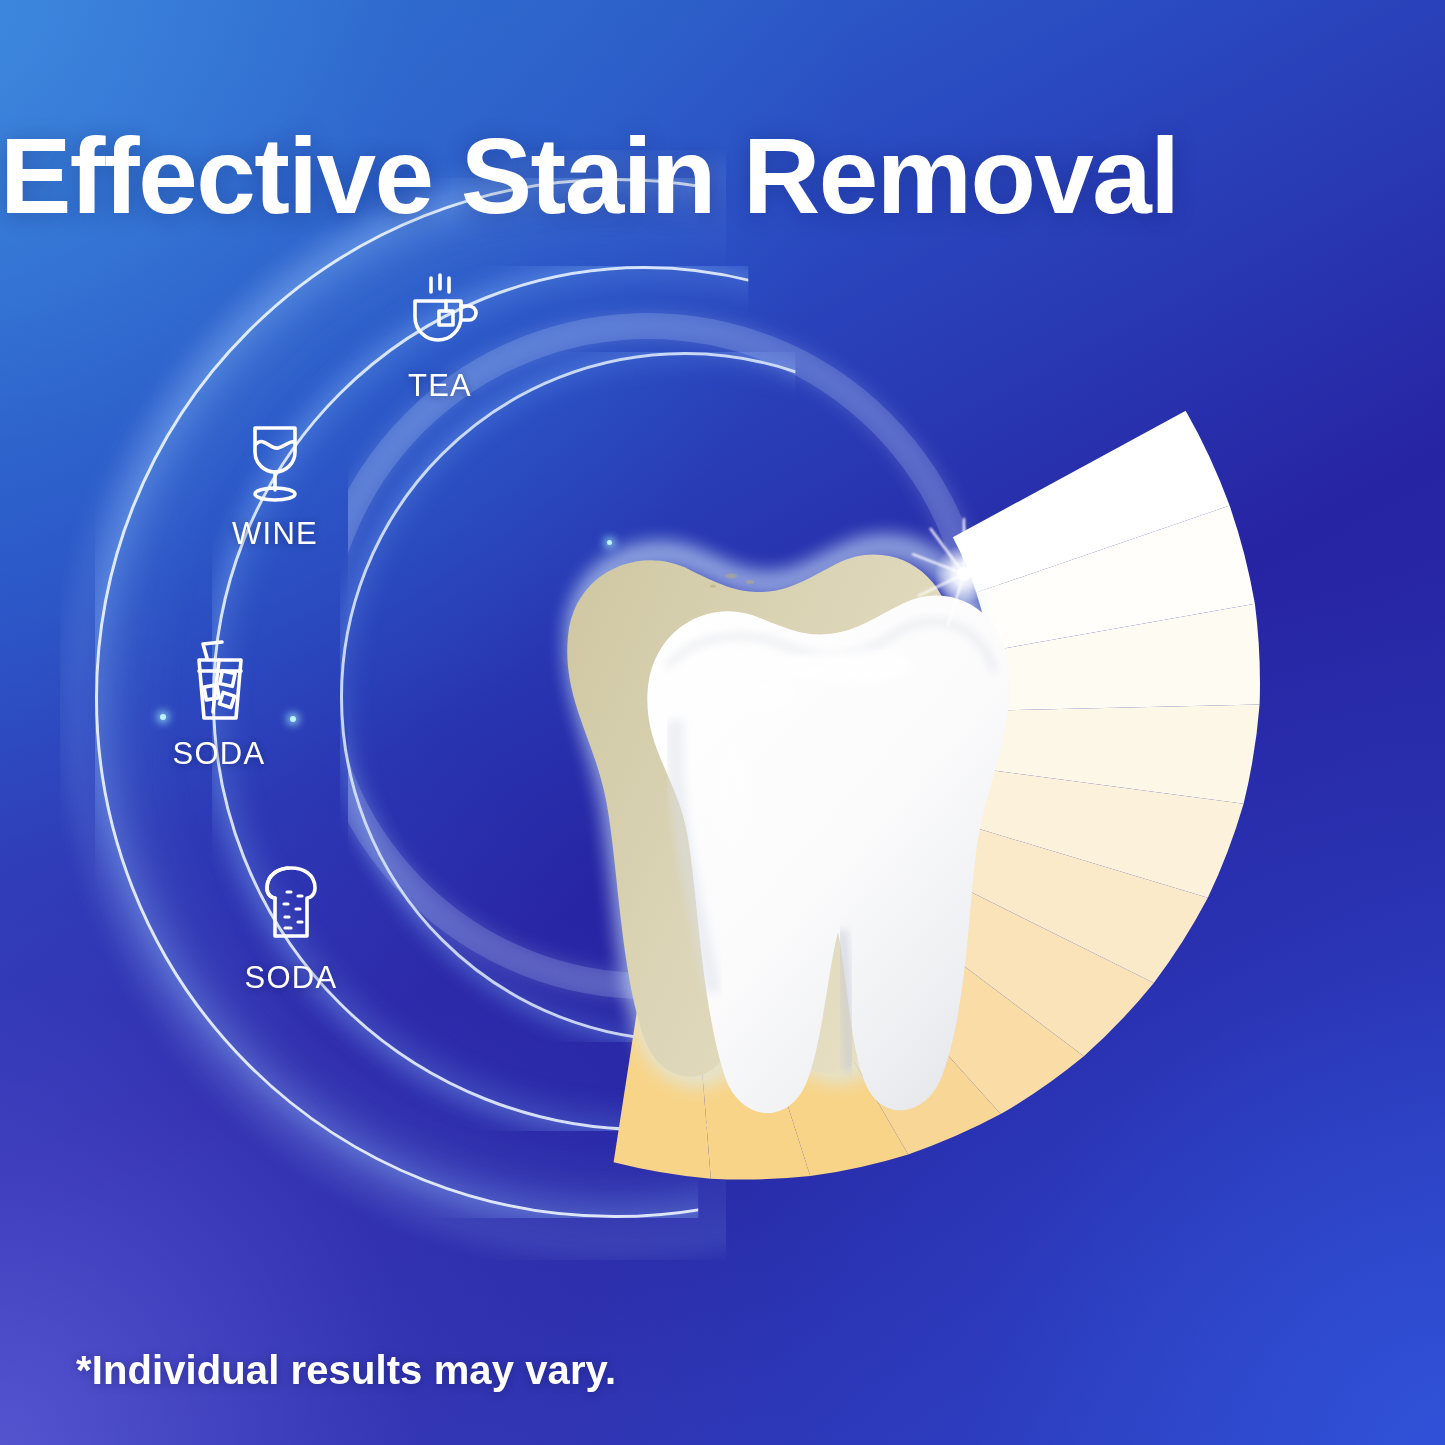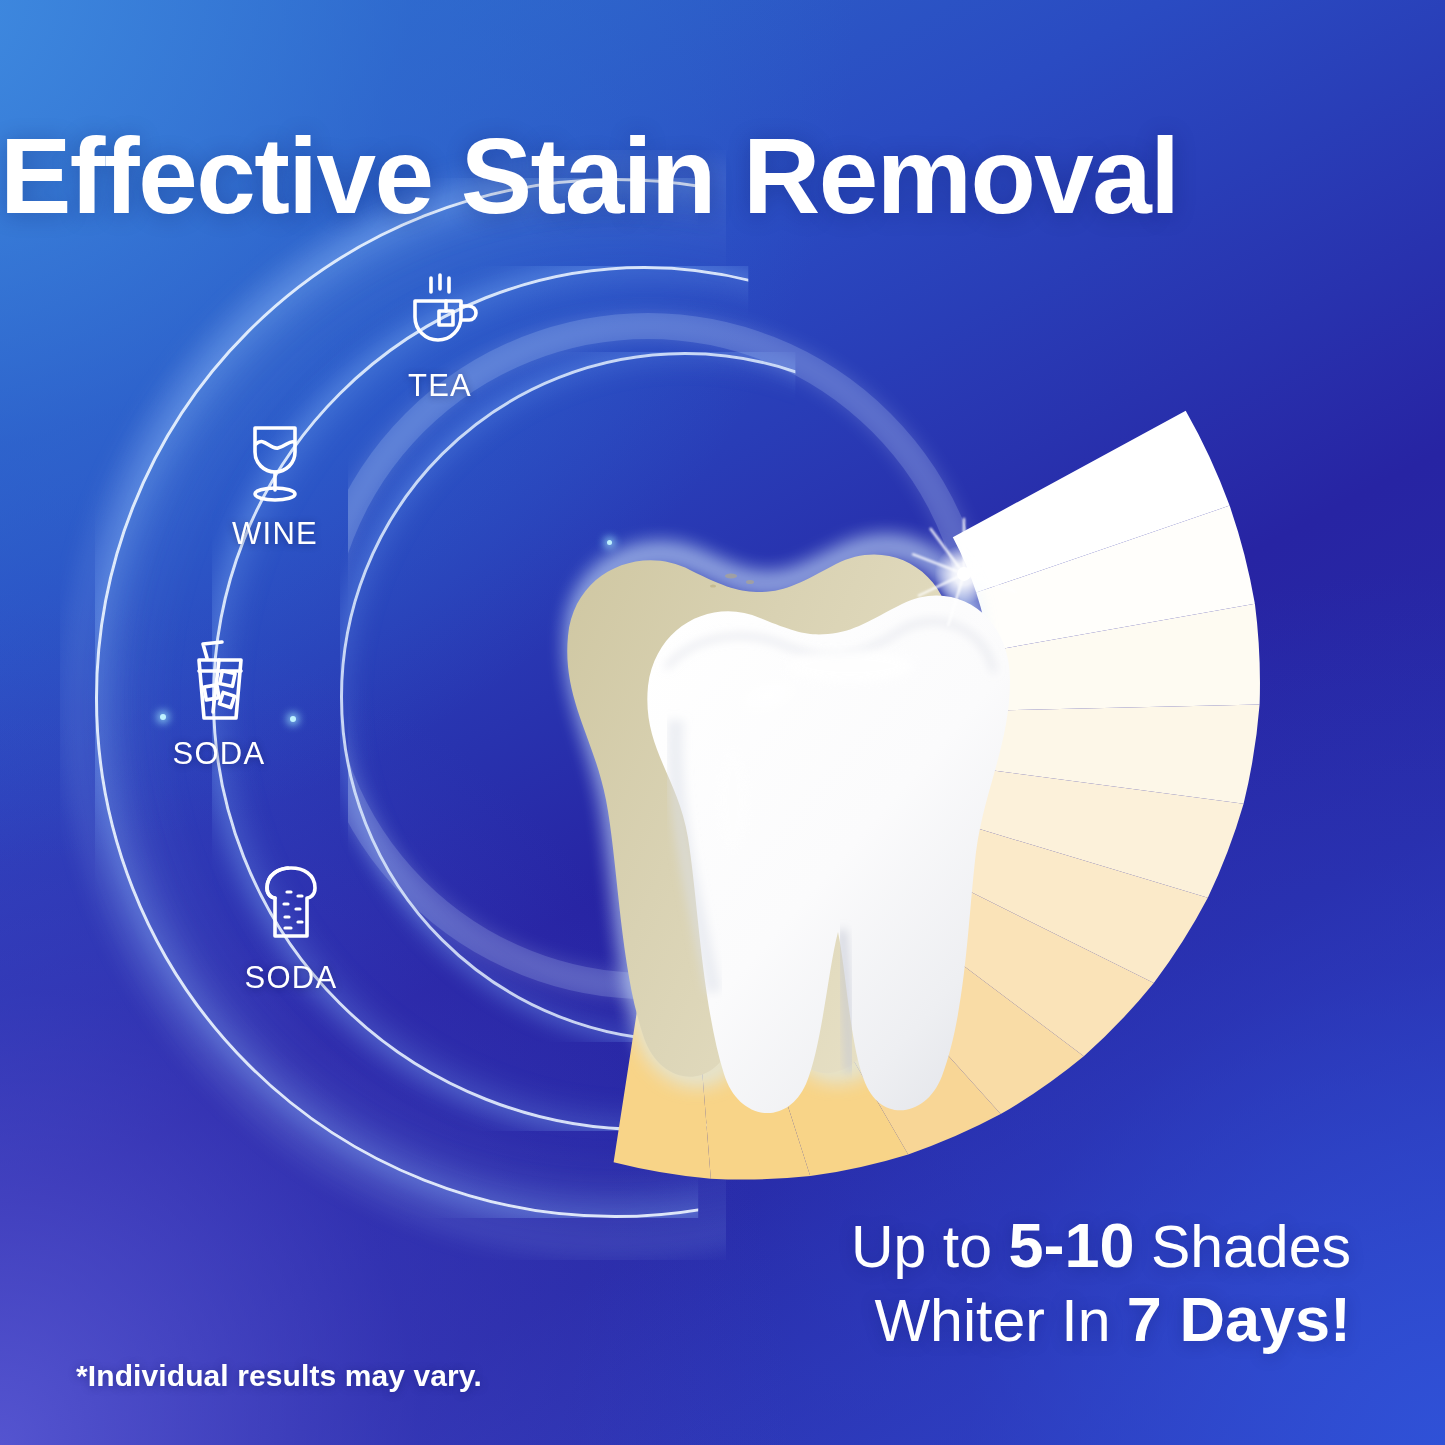--- a/index.html
+++ b/index.html
@@ -102,21 +102,21 @@
     line-height:1.18;
     text-shadow:0 2px 16px rgba(10,20,90,0.28);
   }
   .claim .l1,.claim .l2{display:block;white-space:nowrap;font-size:59px;}
   .claim .thin{font-weight:400;}
   .claim .med{font-weight:400;}
   .claim .big{font-weight:bold;font-size:63px;}
 
   .disclaimer{
     position:absolute;left:76px;bottom:52px;
-    color:#ffffff;font-size:30px;font-weight:bold;
+    color:#ffffff;font-size:40px;font-weight:bold;
     letter-spacing:0.1px;
     text-shadow:0 1px 9px rgba(10,20,80,0.35);
   }
 </style>
 </head>
 <body>
 
 <div id="stage">
 
   <div class="arcs">
@@ -337,20 +337,16 @@
           <line x1="51" y1="60" x2="55" y2="60"></line>
           <line x1="38" y1="66" x2="44" y2="66"></line>
         </g>
       </svg>
     </span>
     <span class="lbl">SODA</span>
   </div>
 
 
 
-  <div class="claim">
-    <span class="l1"><span class="thin">Up to </span><span class="big">5-10</span><span class="med"> Shades</span></span>
-    <span class="l2"><span class="thin">Whiter In </span><span class="big">7 Days!</span></span>
-  </div>
 
   <div class="disclaimer">*Individual results may vary.</div>
 
 </div>
 
 </body></html>

